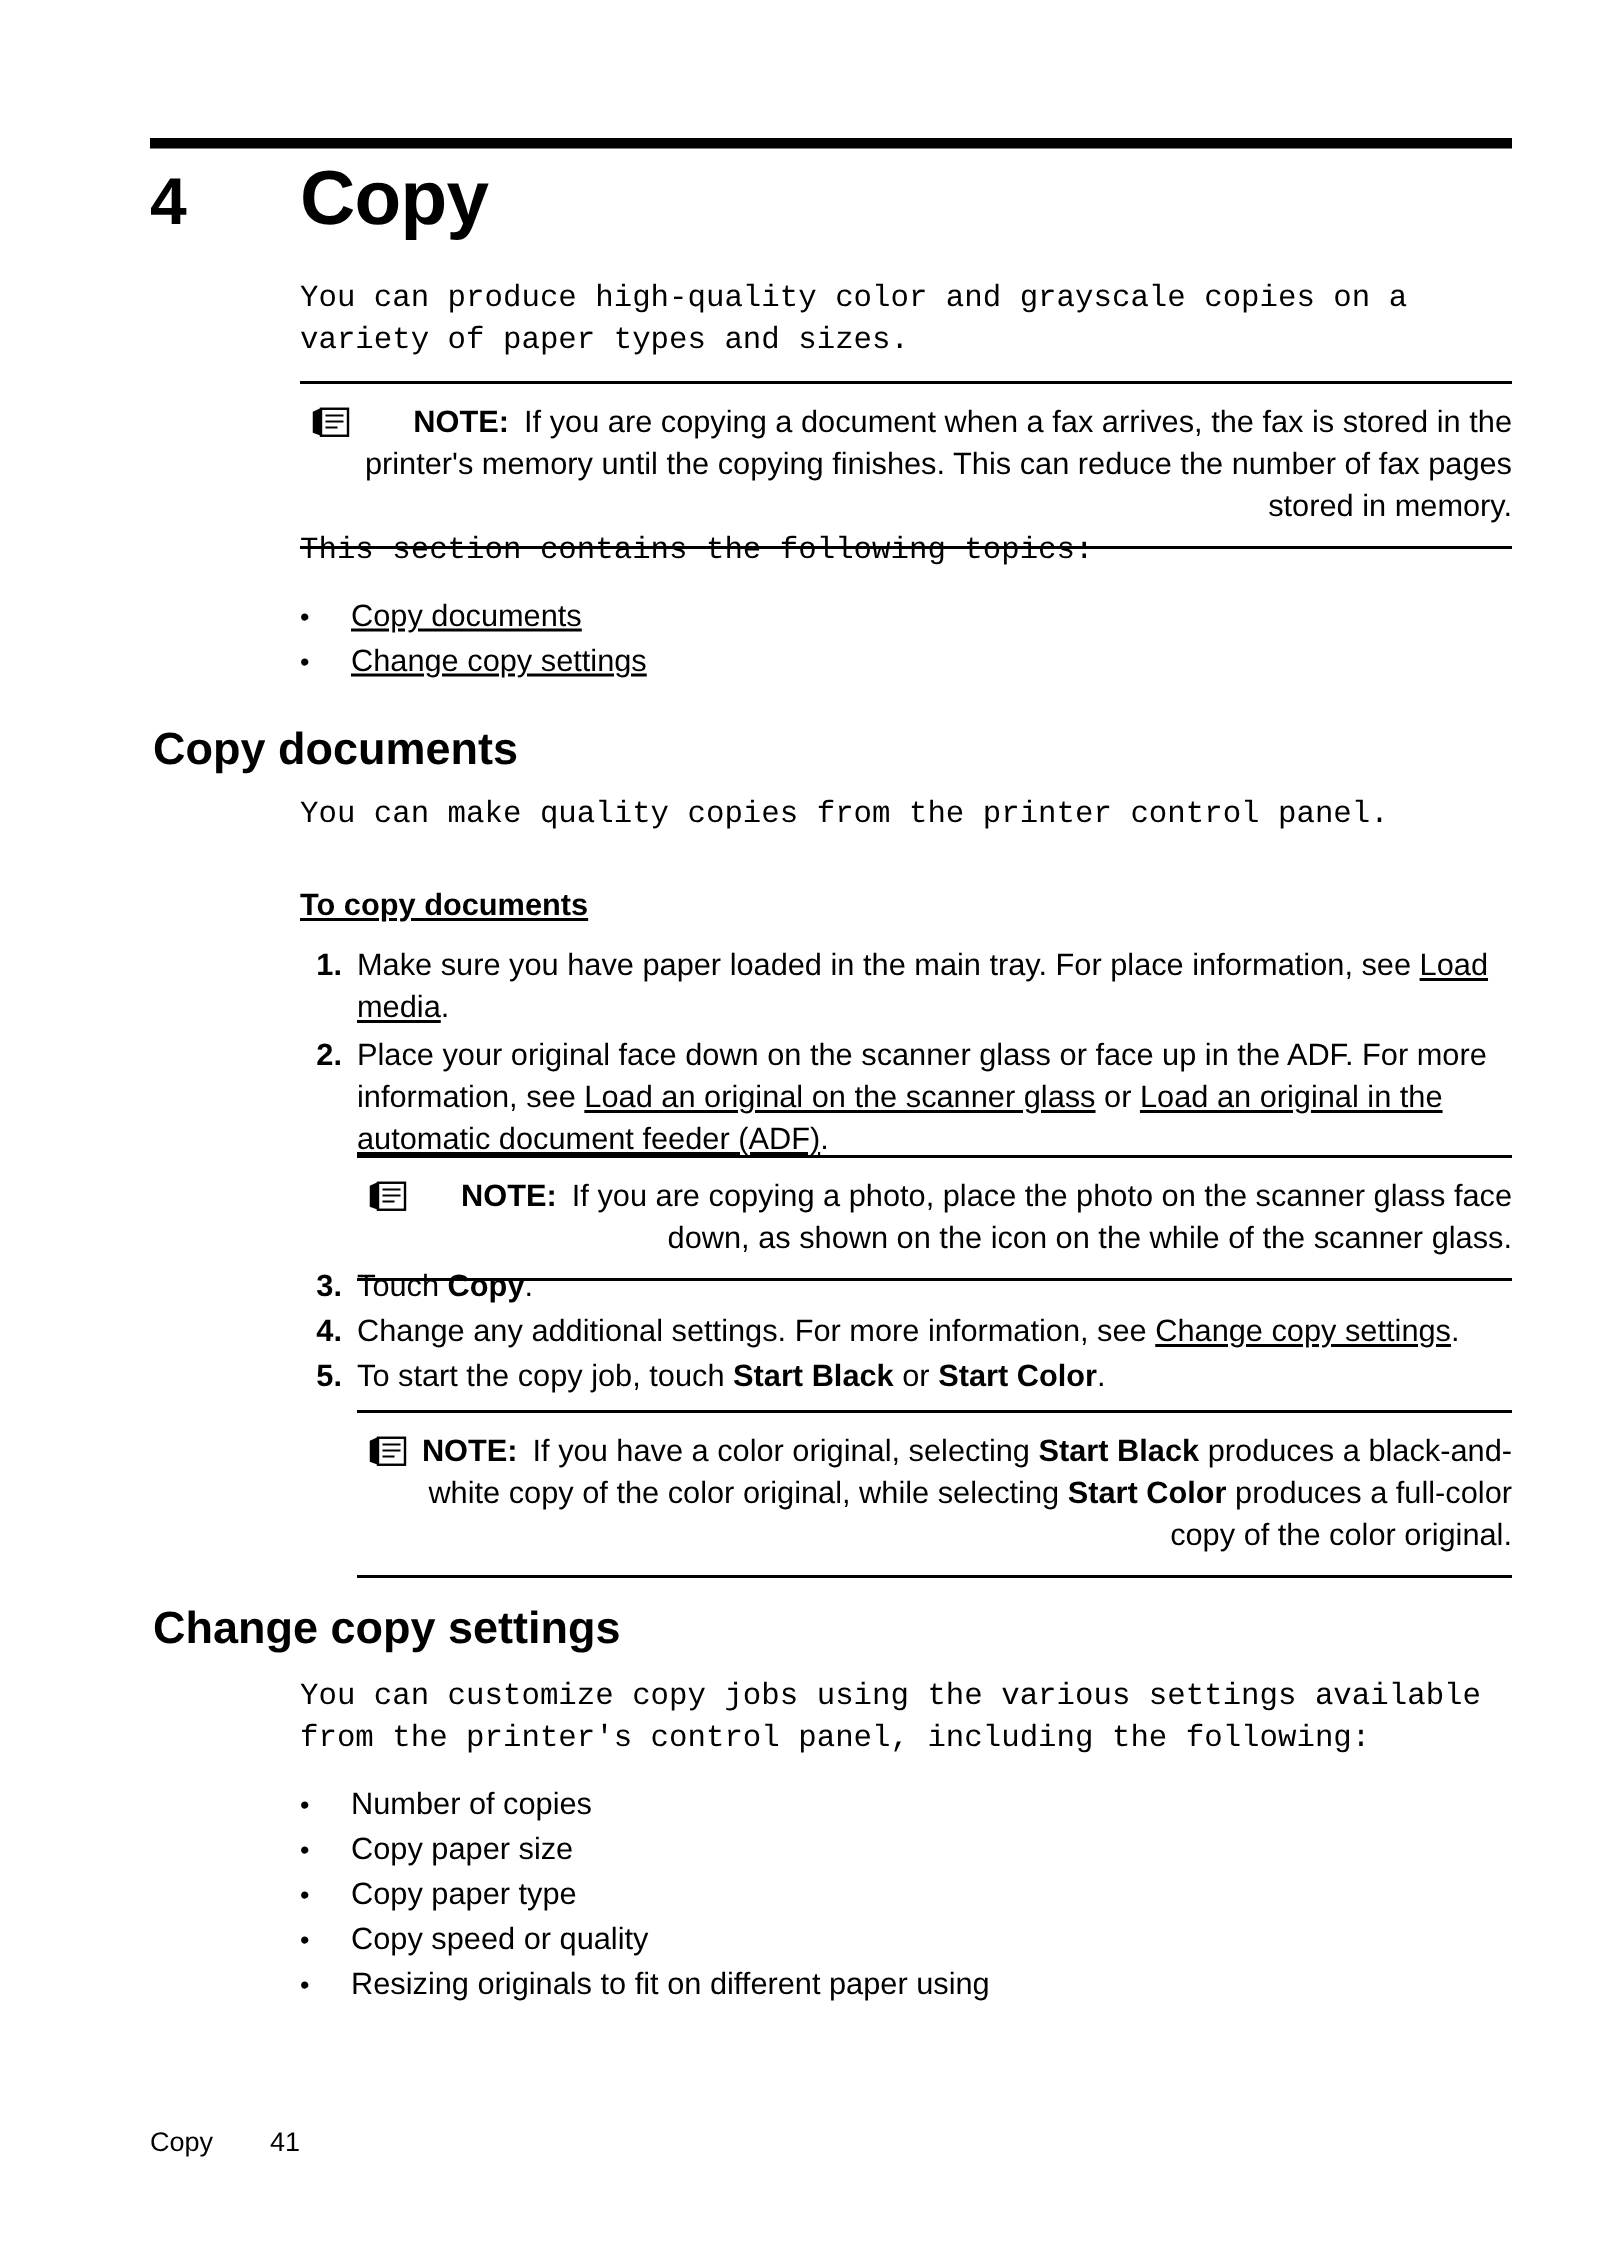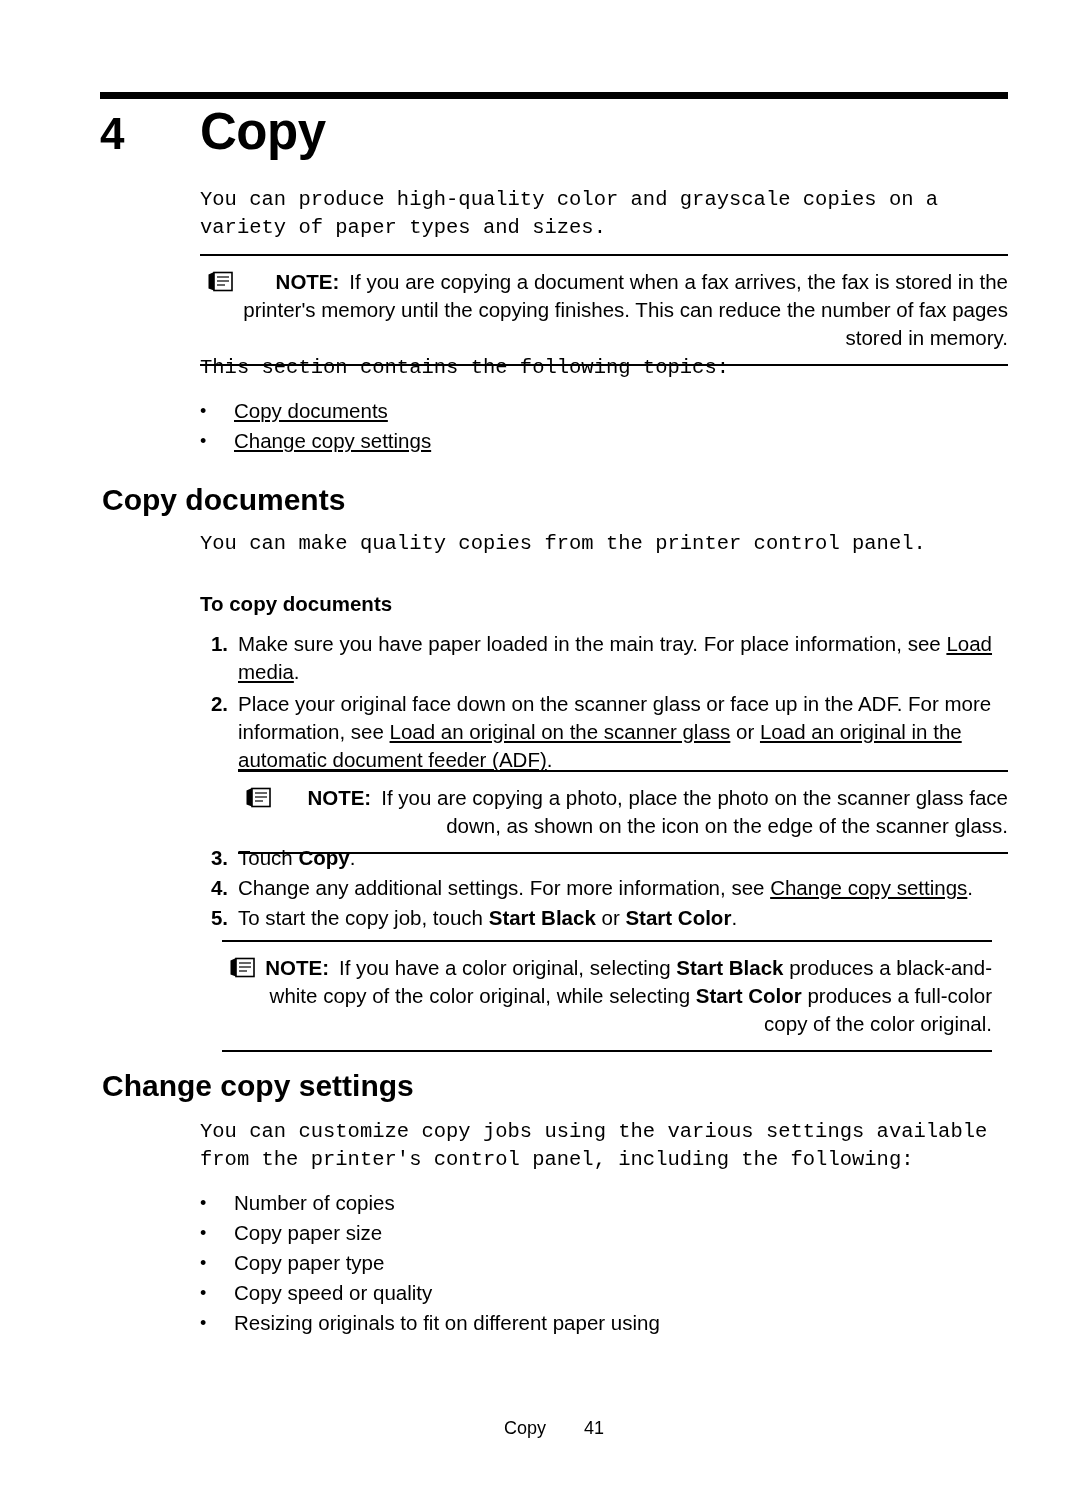--- a/index.html
+++ b/index.html
@@ -128,20 +128,21 @@
   }
   .section-wrap {
     position: absolute;
     left: 102px;
     width: 906px;
   }
   h3.subhead {
     font-size: 20.5px;
     font-weight: bold;
     margin: 0 0 8px 0;
+    text-decoration: underline;
   }
 
   
   ol.steps {
     list-style: none;
     margin: 0;
     padding: 0;
     counter-reset: step;
   }
   ol.steps > li {
@@ -161,21 +162,21 @@
   }
   .b { font-weight: bold; }
 
   
   .footer {
     position: absolute;
     left: 100px;
     top: 1418px;
     width: 908px;
     font-size: 18px;
-    text-align: center;
+    text-align: left;
   }
   .footer .f-label { margin-right: 38px; }
 </style>
 </head>
 <body>
 
 <div class="page">
 
   <div class="chapter-rule"></div>
 
@@ -243,21 +244,21 @@
         <div class="note-icon">
           <svg width="26" height="22" viewBox="0 0 26 22" xmlns="http://www.w3.org/2000/svg">
             <rect x="6" y="1.5" width="18" height="18" fill="none" stroke="#000" stroke-width="1.6"></rect>
             <line x1="9" y1="6" x2="21" y2="6" stroke="#000" stroke-width="1.2"></line>
             <line x1="9" y1="10" x2="21" y2="10" stroke="#000" stroke-width="1.2"></line>
             <line x1="9" y1="14" x2="17" y2="14" stroke="#000" stroke-width="1.2"></line>
             <path d="M0.5 3.5 L6 1 L6 19.5 L0.5 17.5 Z" fill="#000"></path>
           </svg>
         </div>
         <div class="note-body">
-          <span class="note-label">NOTE:</span><span>If you are copying a photo, place the photo on the scanner glass face down, as shown on the icon on the edge of the scanner glass.</span>
+          <span class="note-label">NOTE:</span><span>If you are copying a photo, place the photo on the scanner glass face down, as shown on the icon on the while of the scanner glass.</span>
         </div>
       </div>
     </div>
   </div>
 
   <div class="content" style="top:844px;">
     <ol class="steps">
       <li>
         <span class="num">3.</span>
         <span><span>Touch </span><span class="b">Copy</span><span>.</span></span>
@@ -266,21 +267,21 @@
         <span class="num">4.</span>
         <span><span>Change any additional settings. For more information, see </span><span class="link">Change copy settings</span><span>.</span></span>
       </li>
       <li style="margin-top:2px;">
         <span class="num">5.</span>
         <span><span>To start the copy job, touch </span><span class="b">Start Black</span><span> or </span><span class="b">Start Color</span><span>.</span></span>
       </li>
     </ol>
   </div>
 
-  <div class="content" style="left:222px; width:770px; top:932px;">
+  <div class="content" style="left:238px; width:770px; top:932px;">
     <div class="note">
       <div class="note-inner">
         <div class="note-icon">
           <svg width="26" height="22" viewBox="0 0 26 22" xmlns="http://www.w3.org/2000/svg">
             <rect x="6" y="1.5" width="18" height="18" fill="none" stroke="#000" stroke-width="1.6"></rect>
             <line x1="9" y1="6" x2="21" y2="6" stroke="#000" stroke-width="1.2"></line>
             <line x1="9" y1="10" x2="21" y2="10" stroke="#000" stroke-width="1.2"></line>
             <line x1="9" y1="14" x2="17" y2="14" stroke="#000" stroke-width="1.2"></line>
             <path d="M0.5 3.5 L6 1 L6 19.5 L0.5 17.5 Z" fill="#000"></path>
           </svg>

